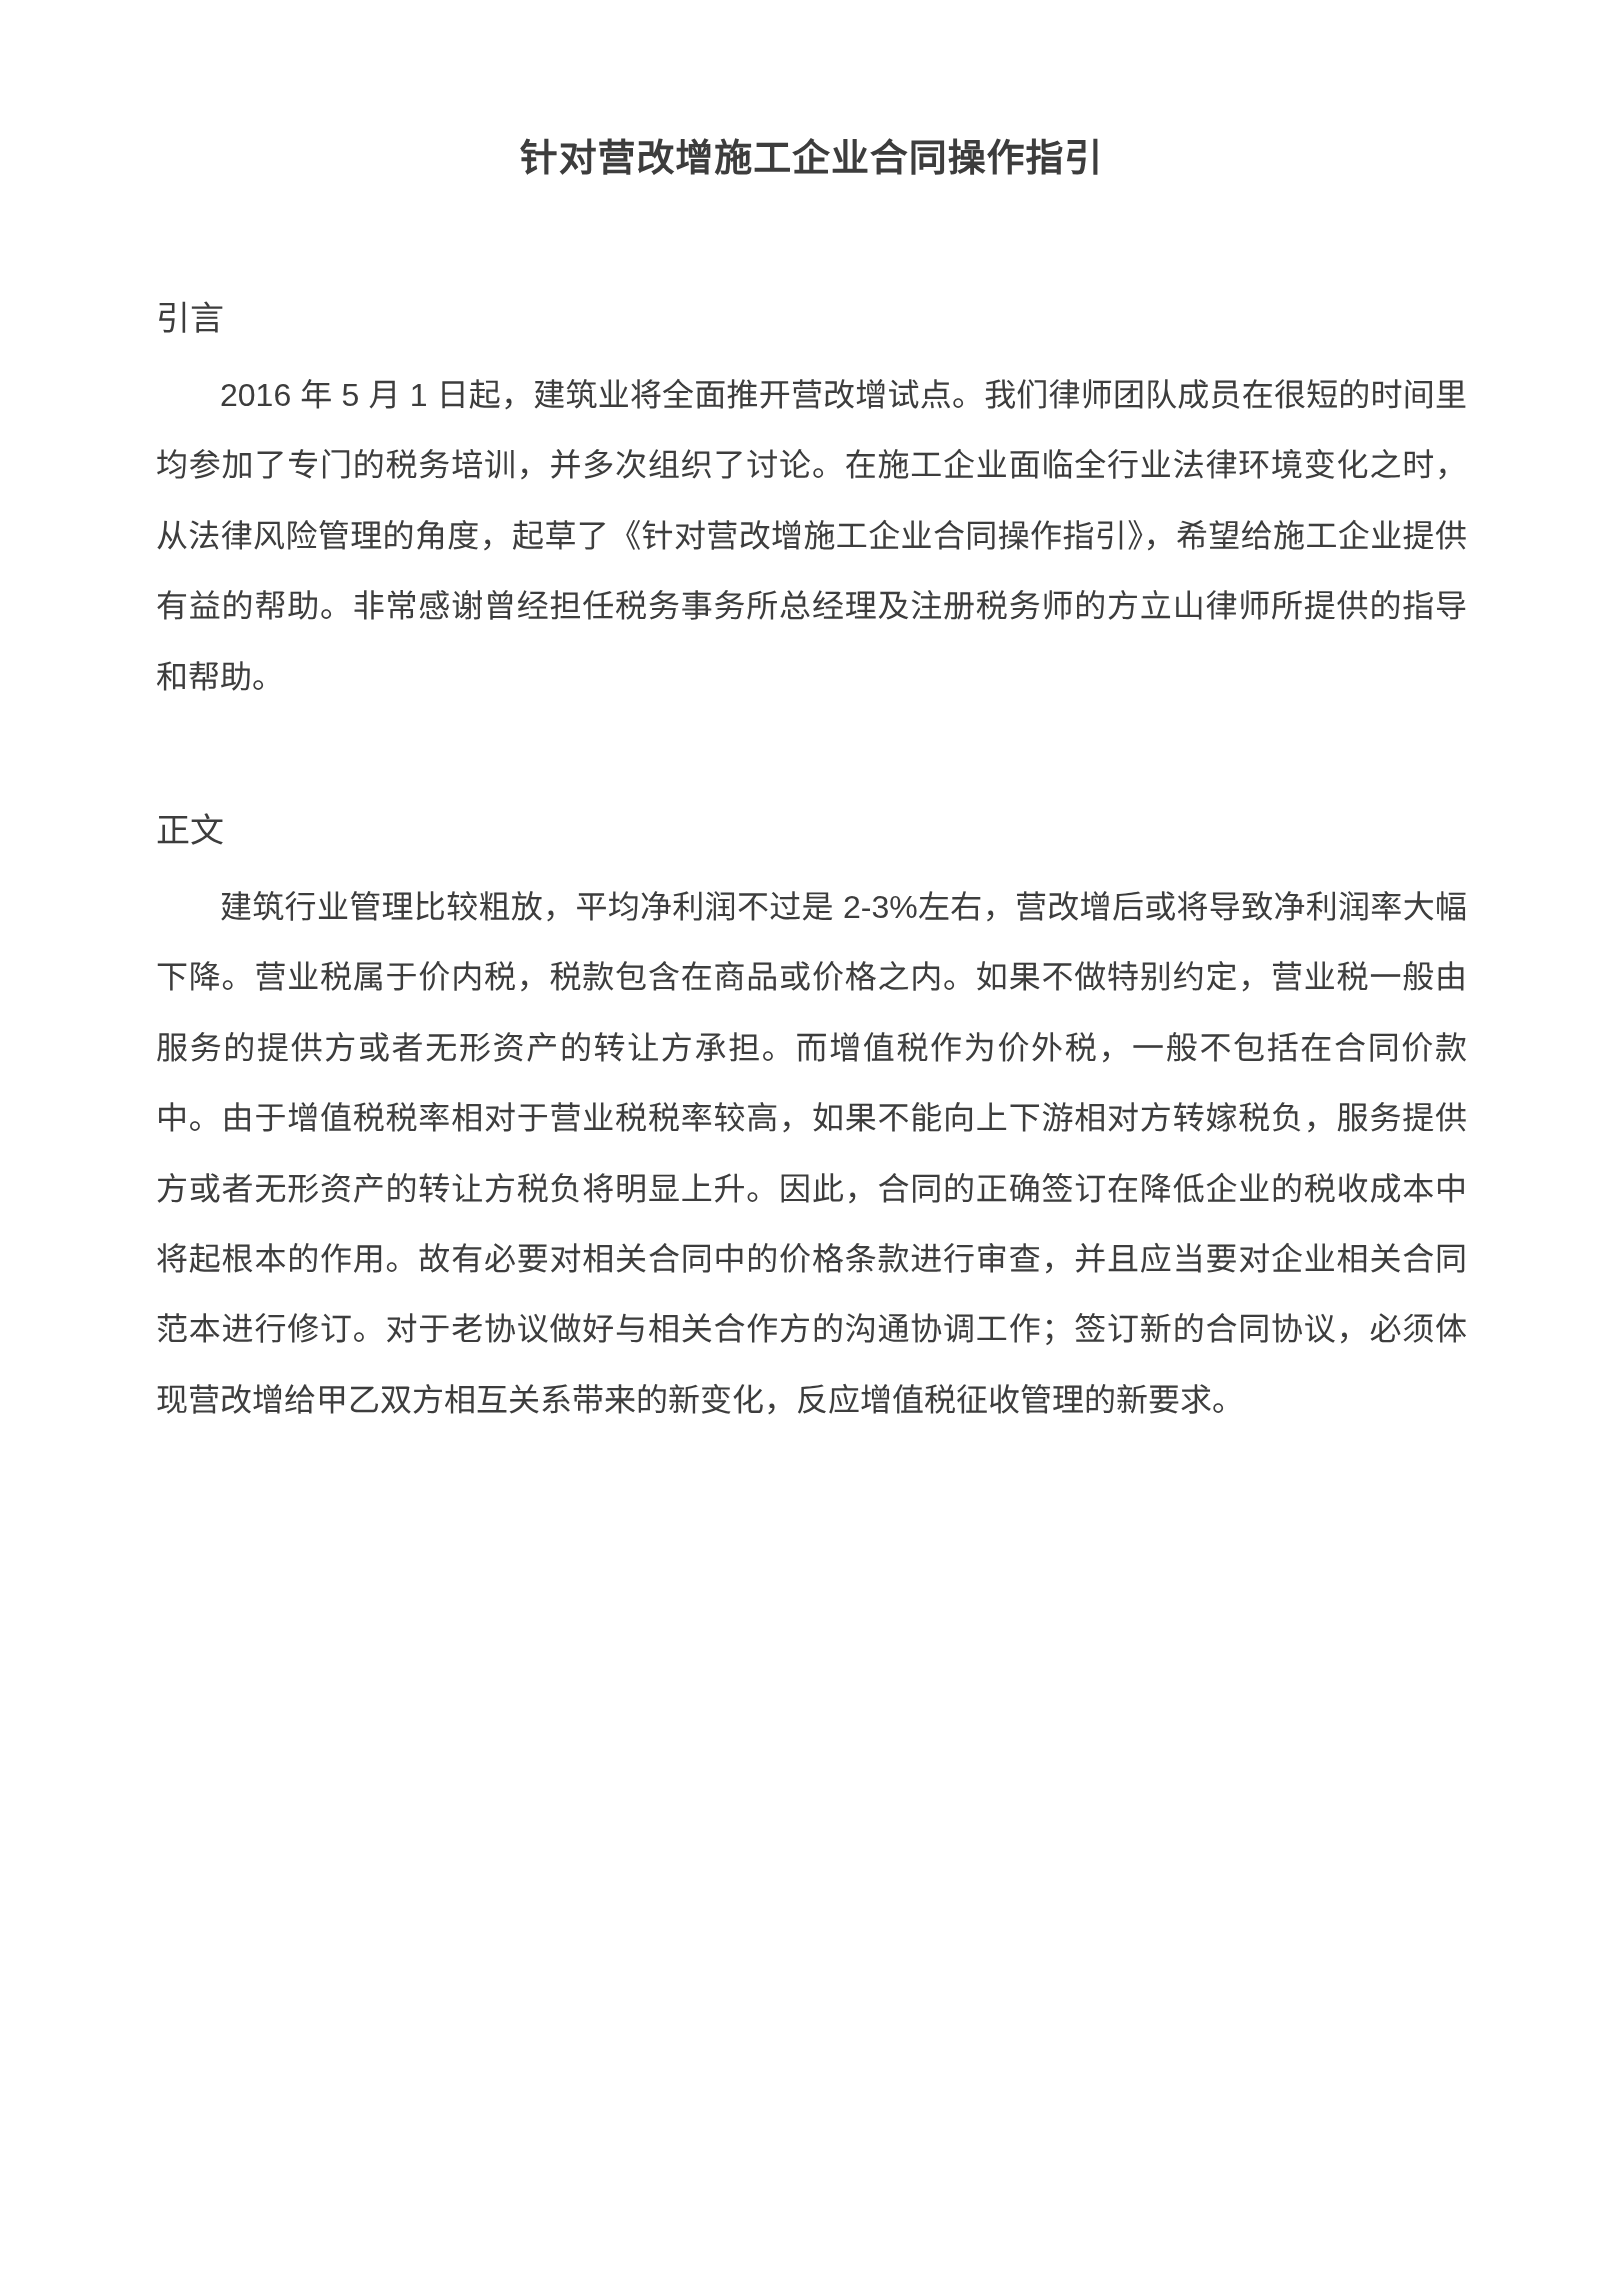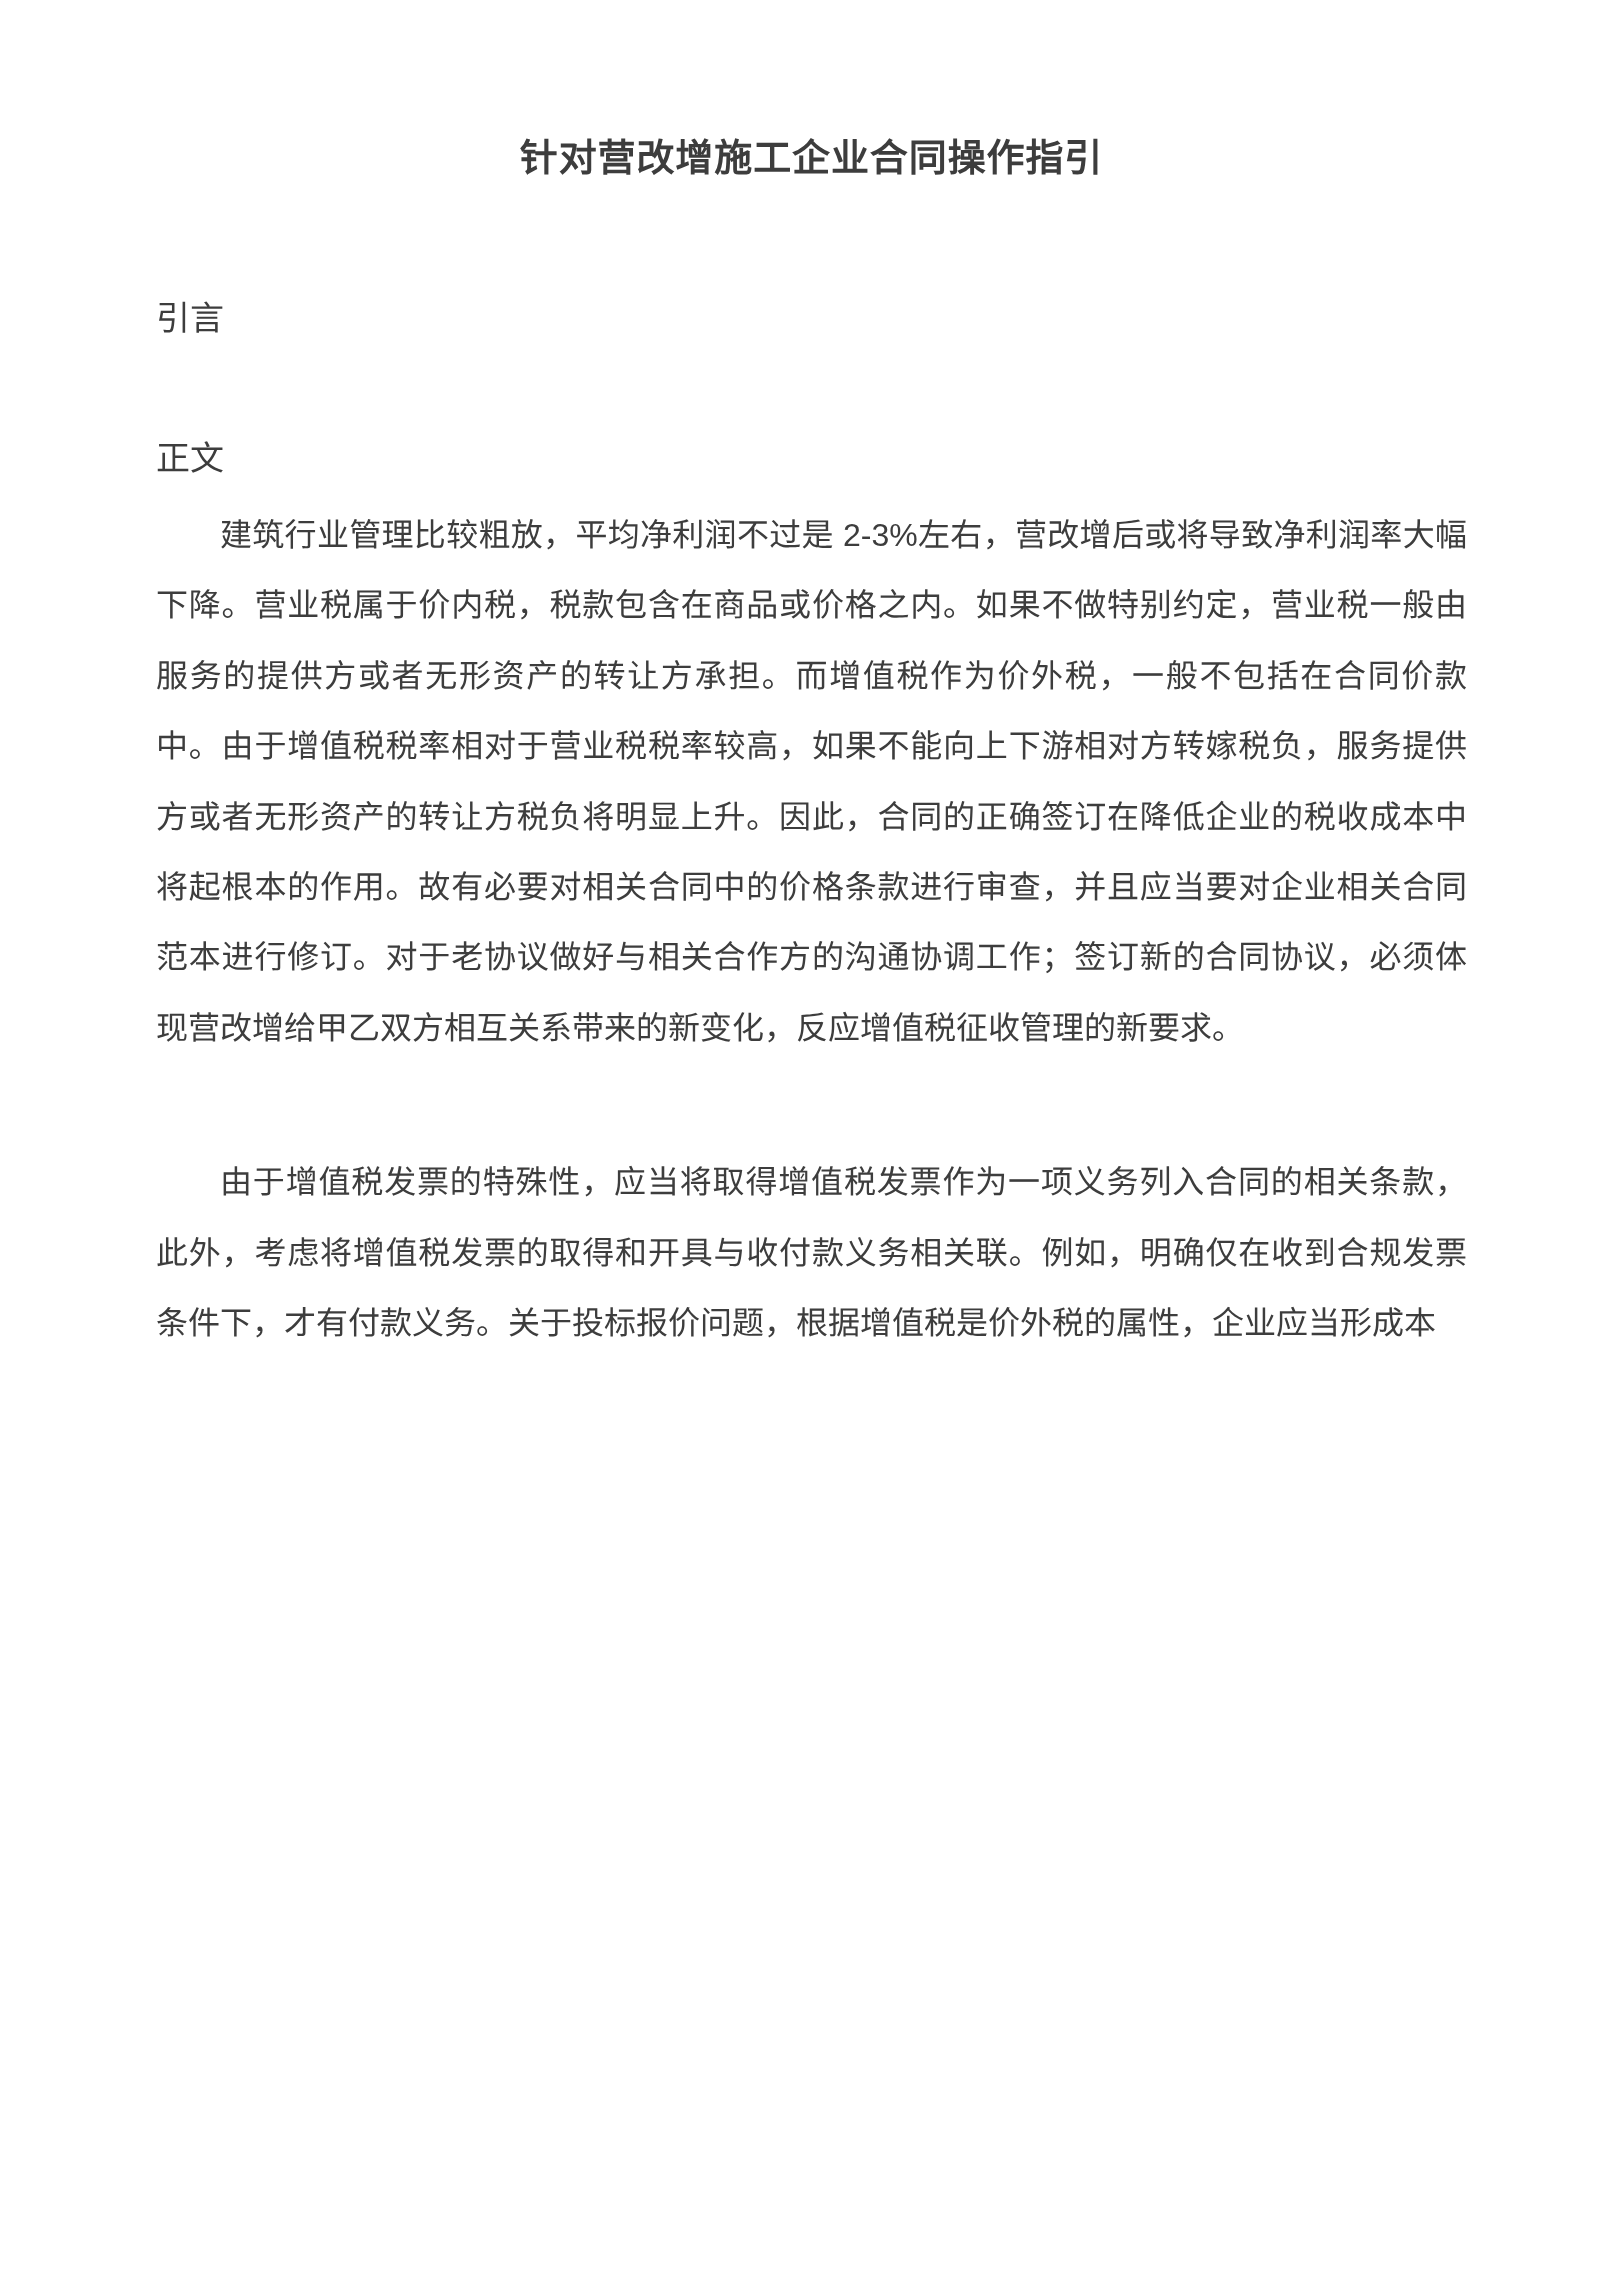--- a/index.html
+++ b/index.html
@@ -51,21 +51,21 @@
 </style>
 </head>
 <body>
 
 <div class="page">
 
   <h1 class="doc-title">针对营改增施工企业合同操作指引</h1>
 
   <h2 class="section-heading first">引言</h2>
 
+  <p class="doc-paragraph">2016 年 5 月 1 日起，建筑业将全面推开营改增试点。我们律师团队成员在很短的时间里均参加了专门的税务培训，并多次组织了讨论。在施工企业面临全行业法律环境变化之时，从法律风险管理的角度，起草了《针对营改增施工企业合同操作指引》，希望给施工企业提供有益的帮助。非常感谢曾经担任税务事务所总经理及注册税务师的方立山律师所提供的指导和帮助。</p>
 
   <h2 class="section-heading">正文</h2>
 
   <p class="doc-paragraph">建筑行业管理比较粗放，平均净利润不过是 2-3%左右，营改增后或将导致净利润率大幅下降。营业税属于价内税，税款包含在商品或价格之内。如果不做特别约定，营业税一般由服务的提供方或者无形资产的转让方承担。而增值税作为价外税，一般不包括在合同价款中。由于增值税税率相对于营业税税率较高，如果不能向上下游相对方转嫁税负，服务提供方或者无形资产的转让方税负将明显上升。因此，合同的正确签订在降低企业的税收成本中将起根本的作用。故有必要对相关合同中的价格条款进行审查，并且应当要对企业相关合同范本进行修订。对于老协议做好与相关合作方的沟通协调工作；签订新的合同协议，必须体现营改增给甲乙双方相互关系带来的新变化，反应增值税征收管理的新要求。</p>
 
-  <p class="doc-paragraph para-gap">由于增值税发票的特殊性，应当将取得增值税发票作为一项义务列入合同的相关条款，此外，考虑将增值税发票的取得和开具与收付款义务相关联。例如，明确仅在收到合规发票条件下，才有付款义务。关于投标报价问题，根据增值税是价外税的属性，企业应当形成本</p>
 
 </div>
 
 
 </body></html>

